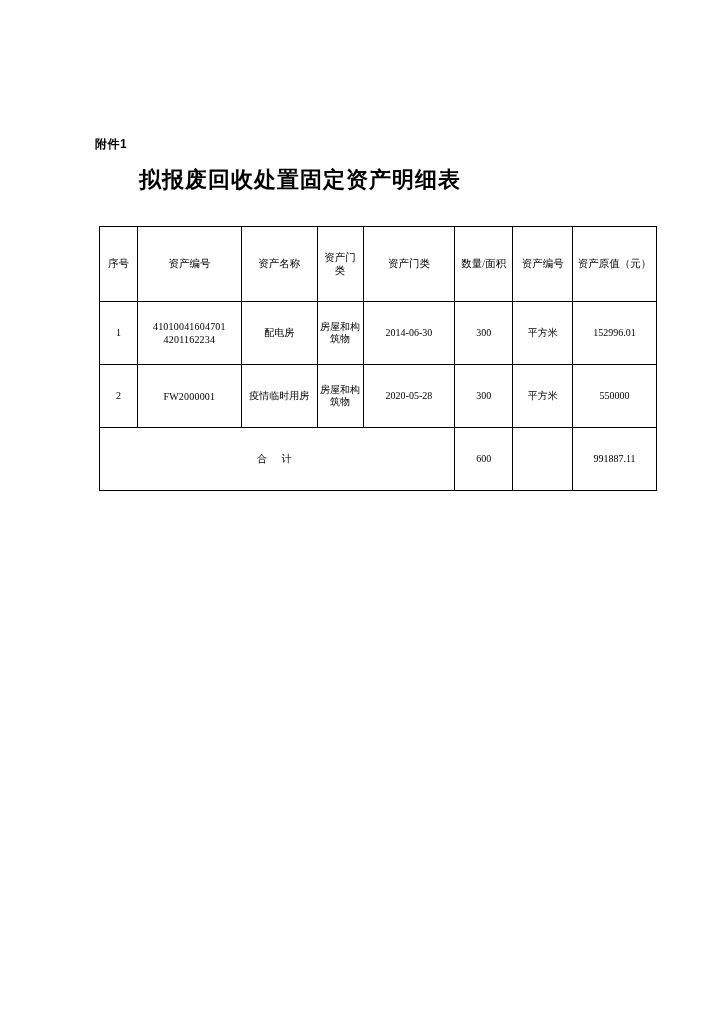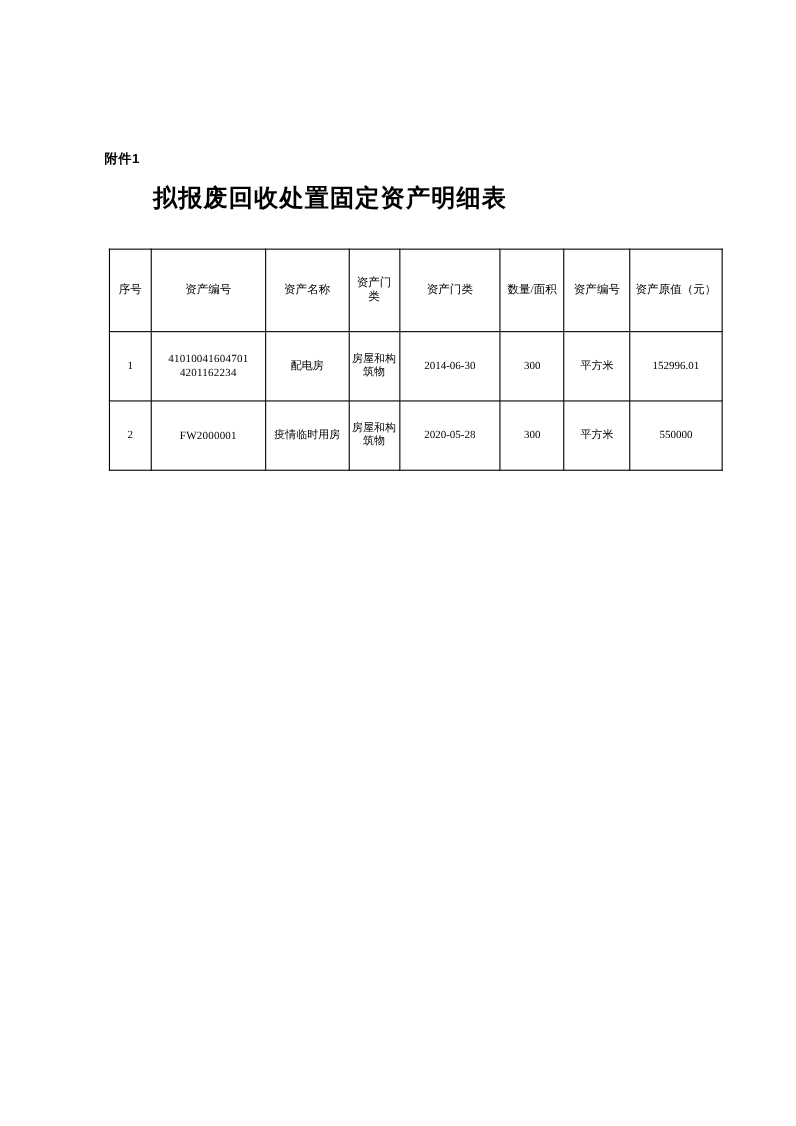--- a/index.html
+++ b/index.html
@@ -140,16 +140,22 @@
       <tr>
         <td>2</td>
         <td class="code-cell">FW2000001</td>
         <td>疫情临时用房</td>
         <td>房屋和构筑物</td>
         <td class="nowrap">2020-05-28</td>
         <td>300</td>
         <td>平方米</td>
         <td>550000</td>
       </tr>
+      <tr class="total-row">
+        <td class="total-label" colspan="5">合 计</td>
+        <td>600</td>
+        <td></td>
+        <td>991887.11</td>
+      </tr>
     </tbody>
   </table>
 
 </div>
 
 </body></html>

